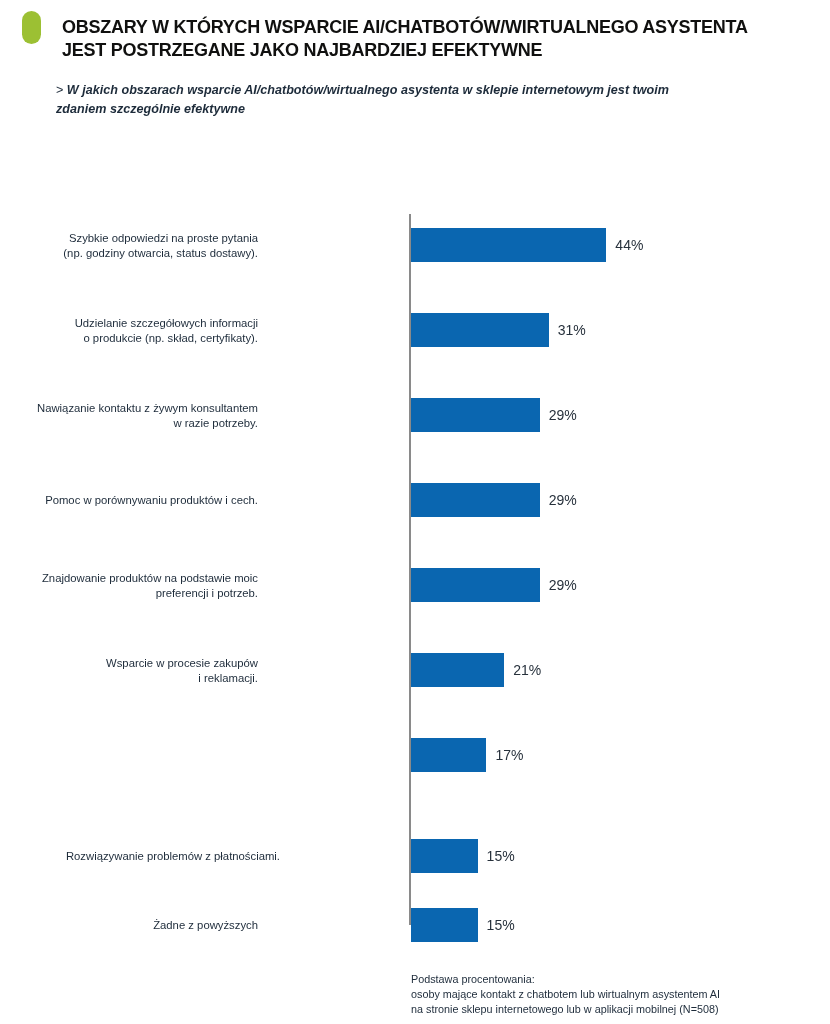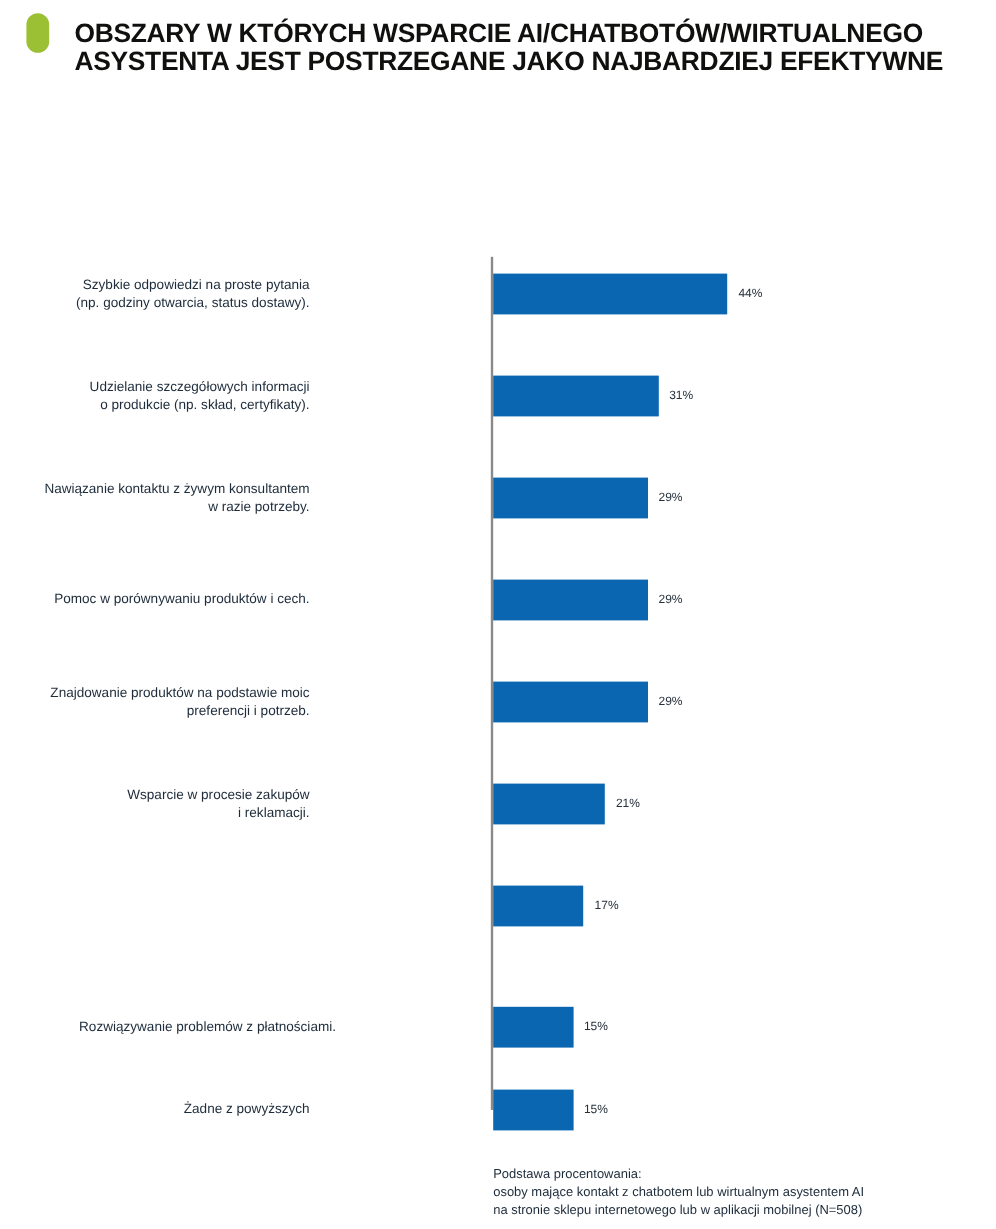--- a/index.html
+++ b/index.html
@@ -30,21 +30,21 @@
     width: 19px;
     height: 33px;
     background: #9cc033;
     border-radius: 10px;
   }
   #title {
     position: absolute;
     left: 62px;
     top: 16px;
     width: 730px;
-    font-size: 22px;
+    font-size: 18px;
     font-weight: bold;
     line-height: 23px;
     letter-spacing: -0.25px;
     color: #10100f;
     text-transform: uppercase;
   }
   #subtitle {
     position: absolute;
     left: 56px;
     top: 81px;
@@ -101,21 +101,21 @@
     position: absolute;
     left: 411px;
     top: 0;
     height: 34px;
     background: #0a66b0;
   }
   .bar-value {
     position: absolute;
     top: 50%;
     transform: translateY(-50%);
-    font-size: 10px;
+    font-size: 14px;
     color: #27313c;
     white-space: nowrap;
   }
 
   
   #footnote {
     position: absolute;
     left: 411px;
     top: 950px;
     width: 400px;
@@ -125,20 +125,24 @@
     white-space: pre-line;
     margin-top: 22px;
   }
 </style>
 </head>
 <body>
 
 <div id="header">
   <div id="brand-pill"></div>
   <div id="title">OBSZARY W KTÓRYCH WSPARCIE AI/CHATBOTÓW/WIRTUALNEGO ASYSTENTA JEST POSTRZEGANE JAKO NAJBARDZIEJ EFEKTYWNE</div>
+  <div id="subtitle">
+    <span class="caret">&gt;</span>
+    <span class="body-ind">W jakich obszarach wsparcie AI/chatbotów/wirtualnego asystenta w sklepie internetowym jest twoim zdaniem szczególnie efektywne</span>
+  </div>
 </div>
 
 <div id="chart">
   <div id="axis-line"></div>
   <div id="bars">
       <div class="bar-row" style="top: 28px;">
         <div class="bar-label">Szybkie odpowiedzi na proste pytania
 (np. godziny otwarcia, status dostawy).</div>
         <div class="bar-rect" style="width: 195.36px; height: 34px; background: rgb(10, 102, 176);"></div>
         <div class="bar-value" style="left: 615.36px;">44%</div>

